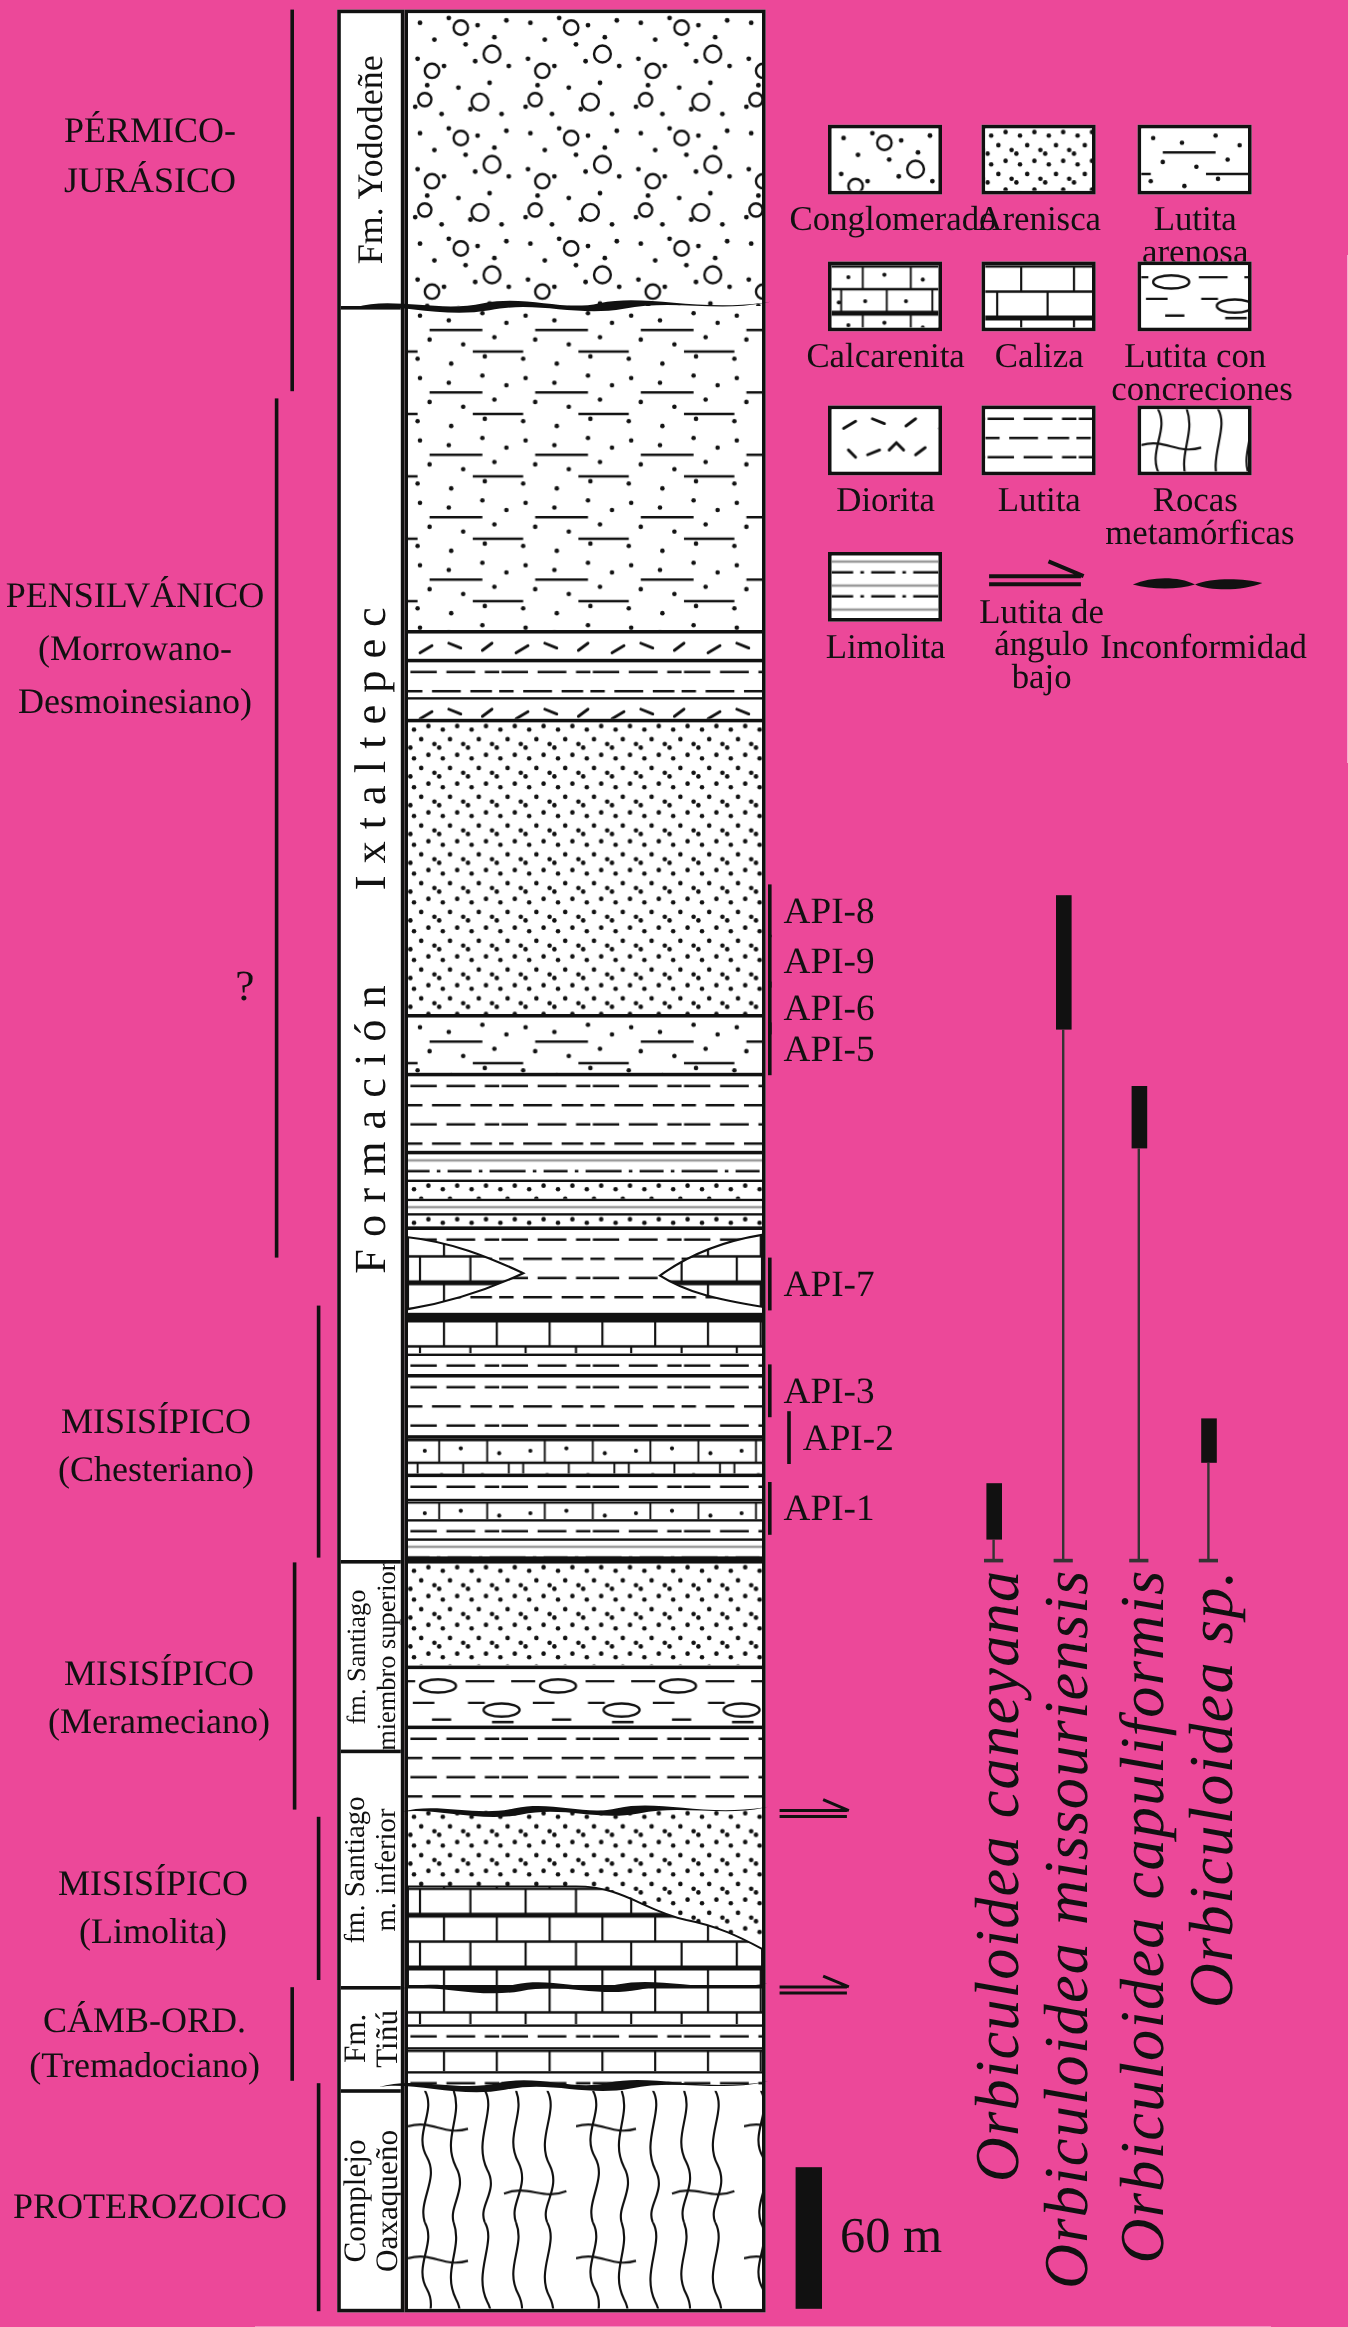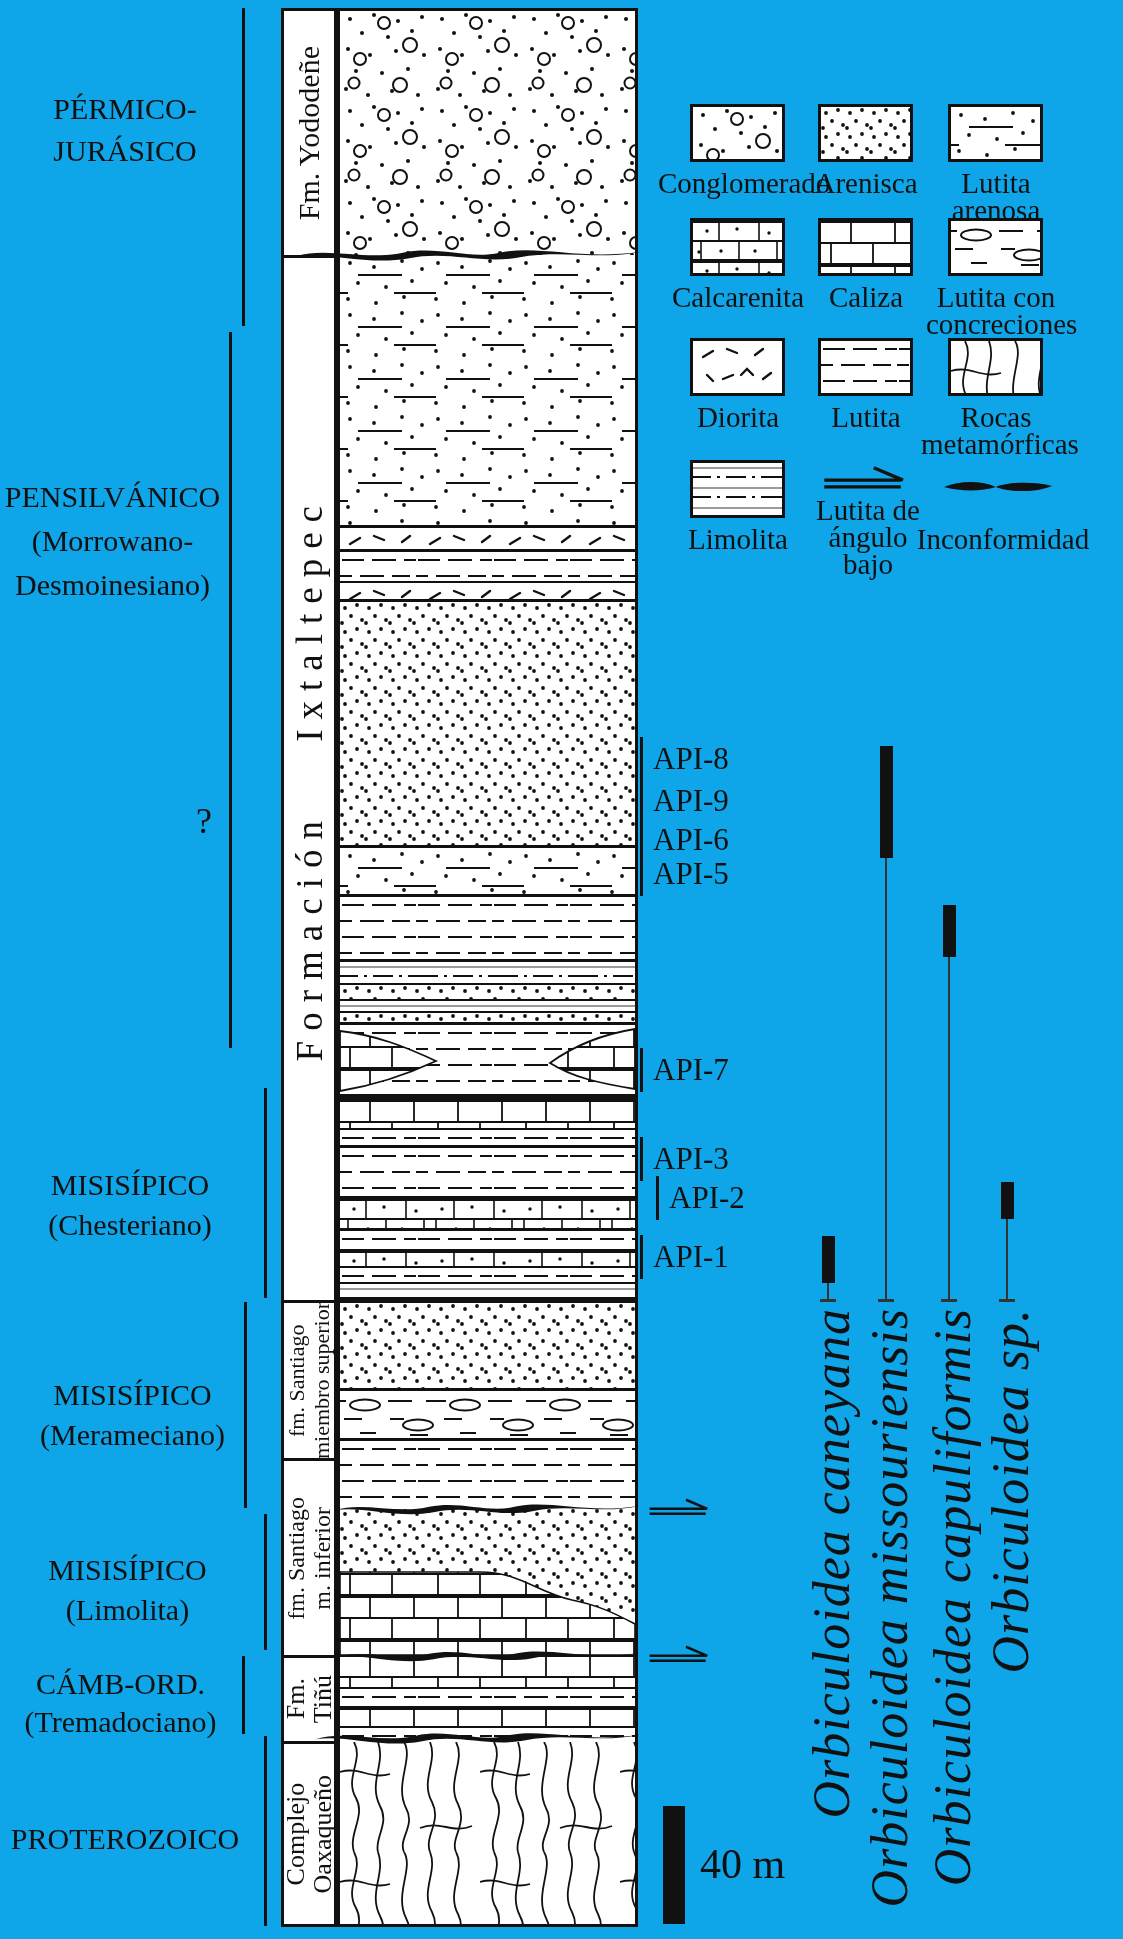--- a/index.html
+++ b/index.html
@@ -1,16 +1,16 @@
 <!DOCTYPE html>
 <html><head>
 <meta charset="utf-8">
 <style>
   html,body{margin:0;padding:0;background:#fff;}
-  #canvas{position:relative;width:1123px;height:1939px;background:#0ea5e9;overflow:hidden;
+  #canvas{position:relative;width:1123px;height:1939px;background:#ec4899;overflow:hidden;
           font-family:"Liberation Serif","DejaVu Serif",serif;color:#111;}
   .abs{position:absolute;}
   .era{position:absolute;text-align:center;font-size:30px;line-height:42px;color:#111;}
   .bracket{position:absolute;width:3px;background:#111;}
   .fmcol{position:absolute;left:281px;top:8px;width:56px;height:1919px;border:3px solid #111;box-sizing:border-box;background:#fff;}
   .fmbox{position:absolute;left:0;width:50px;display:flex;align-items:center;justify-content:center;box-sizing:border-box;overflow:hidden;}
   .vtext{writing-mode:vertical-rl;transform:rotate(180deg);text-align:center;white-space:nowrap;}
   .col{position:absolute;left:337px;top:8px;width:301px;height:1919px;border:3px solid #111;box-sizing:border-box;background:#fff;}
   .layer{position:absolute;left:0;width:295px;overflow:hidden;box-sizing:border-box;}
   .layer svg{display:block;}
@@ -503,15 +503,15 @@
     <path d="M2 14 H70 M2 20 H70 M46 3 L72 14" stroke="#111" stroke-width="3" fill="none"></path>
   </svg>
   <svg class="abs" style="left:944px;top:478px;" width="108" height="18" viewBox="0 0 100 16" preserveAspectRatio="none">
     <path d="M0 8 C15 2 35 2 48 8 C35 12 15 12 0 8 Z M48 8 C60 3 85 3 100 7 C85 13 60 13 48 8 Z" fill="#111"></path>
   </svg>
   <div class="leg-label" style="left:658px;top:526px;width:160px;">Limolita</div>
   <div class="leg-label" style="left:803px;top:497px;width:130px;">Lutita de ángulo bajo</div>
   <div class="leg-label" style="left:913px;top:526px;width:180px;">Inconformidad</div>
 
   <div class="scalebar"></div>
-  <div class="scale-label">40 m</div>
+  <div class="scale-label">60 m</div>
 
 </div>
 
 </body></html>

